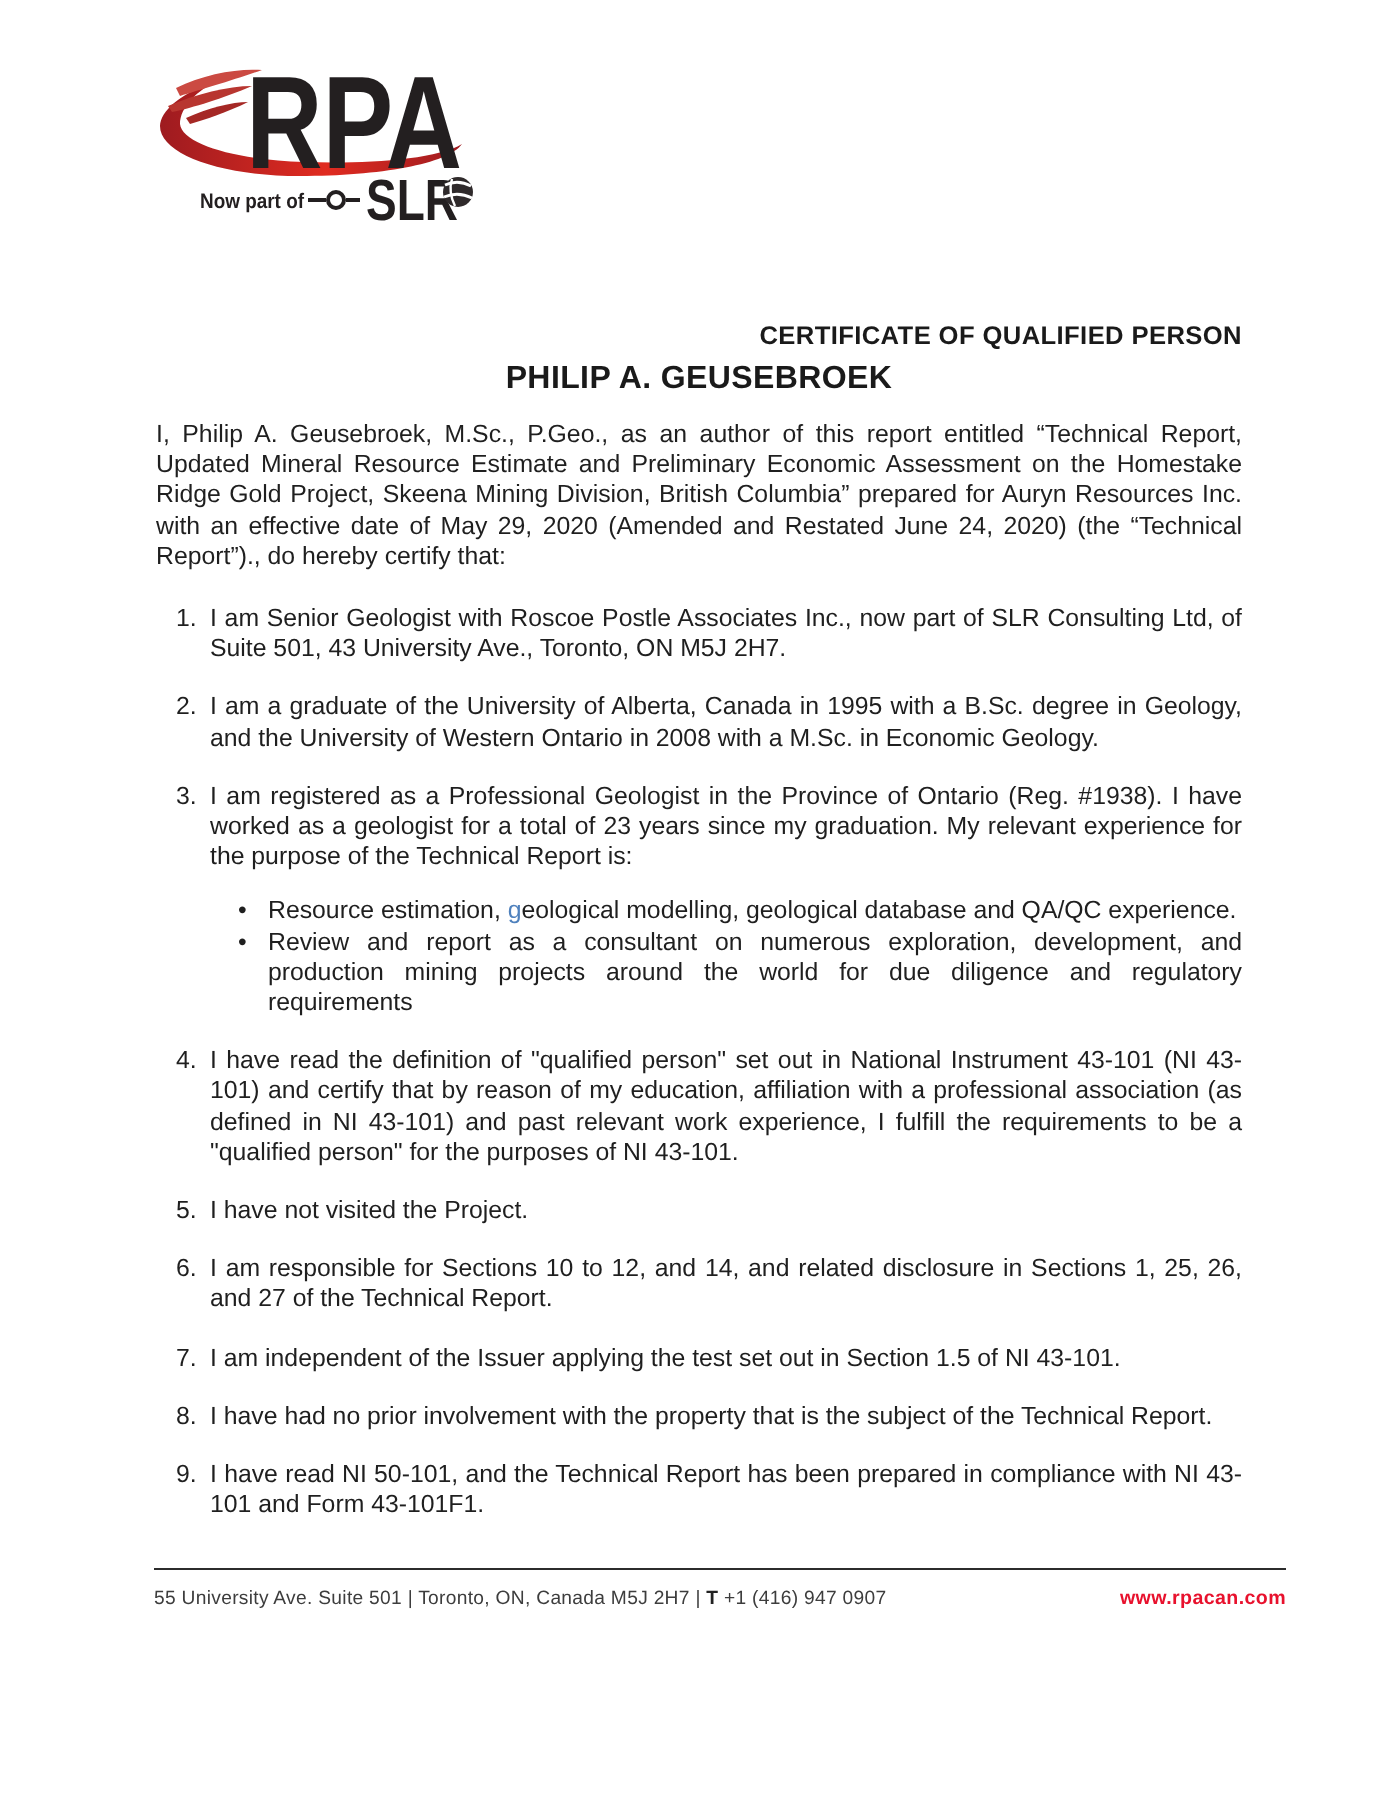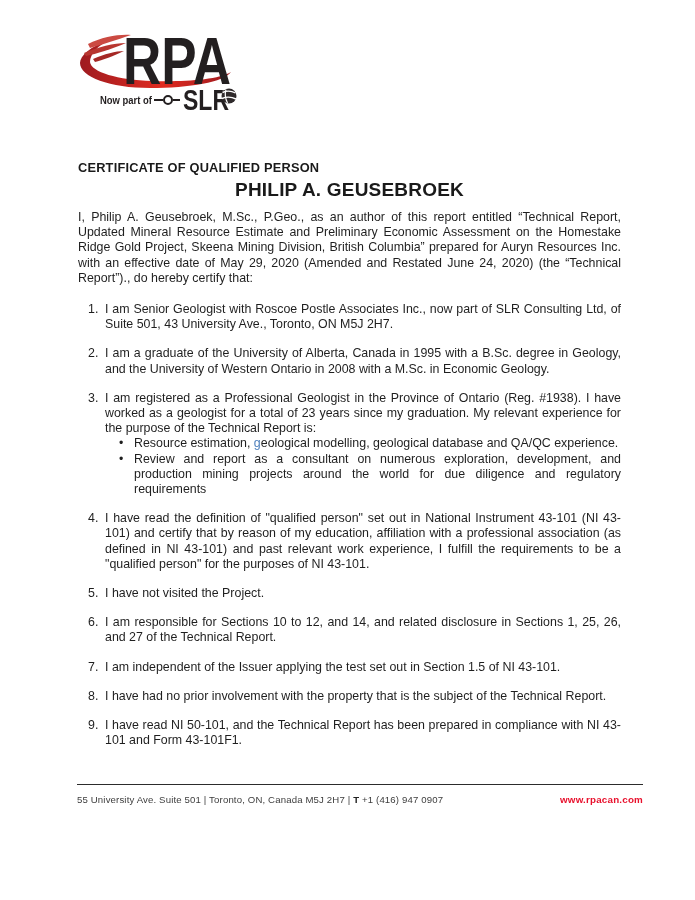--- a/index.html
+++ b/index.html
@@ -9,34 +9,34 @@
     background:#ffffff;
     font-family:"Liberation Sans",sans-serif;
     color:#1f1f1f;
     overflow:hidden;
   }
   
   .logo{position:absolute;top:30px;left:78px;width:160px;height:86px;}
   
   .content{position:absolute;top:160px;left:78px;width:543px;}
   .doc-title{
-    text-align:left;font-weight:bold;font-size:12.8px;line-height:15px;
+    text-align:right;font-weight:bold;font-size:12.8px;line-height:15px;
     letter-spacing:.2px;margin:0 0 7px 0;color:#1a1a1a;
   }
   .doc-subtitle{
-    text-align:center;font-weight:bold;font-size:19px;line-height:15px;
+    text-align:center;font-weight:bold;font-size:16px;line-height:15px;
     letter-spacing:.2px;margin:0 0 13px 0;color:#1a1a1a;
   }
   .intro{
     font-size:12.4px;line-height:15.2px;text-align:justify;margin:0 0 16px 0;
   }
   .item{display:flex;padding-left:10px;margin:0 0 14px 0;font-size:12.4px;line-height:15.2px;}
   .item .num{flex:none;width:17px;}
   .item .itext{flex:1;text-align:justify;}
-  .item ul{margin:0 0 0 13px;padding:0;list-style:none;}
+  .item ul{margin:12px 0 0 13px;padding:0;list-style:none;}
   .item ul li{position:relative;padding-left:16px;text-align:justify;}
   .item ul li::before{content:"\2022";position:absolute;left:1px;top:0;}
   .hl{color:#4f81bd;}
   
   .footer{position:absolute;left:77px;top:784px;width:566px;}
   .footer-rule{border-top:1.5px solid #2c2c2c;height:0;margin:0 0 9px 0;}
   .footer-row{display:flex;justify-content:space-between;align-items:baseline;}
   .footer-address{font-size:9.6px;color:#3d3d3d;letter-spacing:.15px;}
   .footer-address b{color:#222;}
   .footer-site{font-size:9.8px;font-weight:bold;color:#e8112d;letter-spacing:.2px;text-align:right;}

